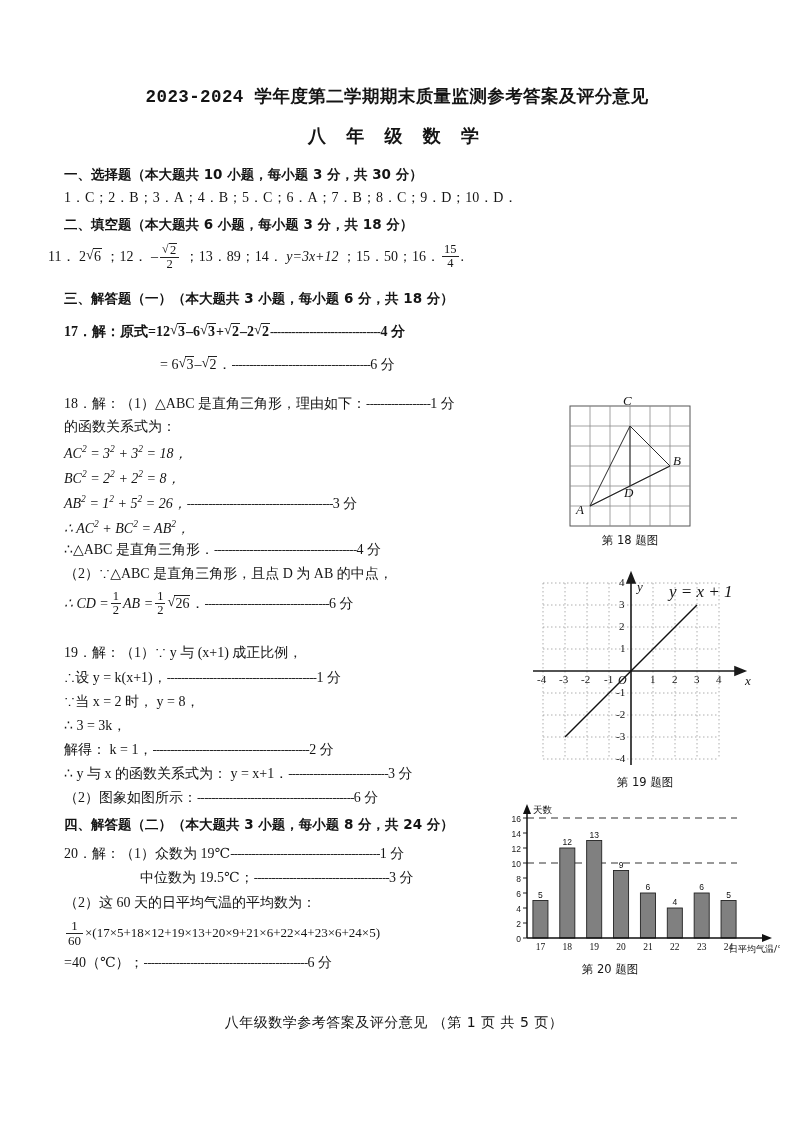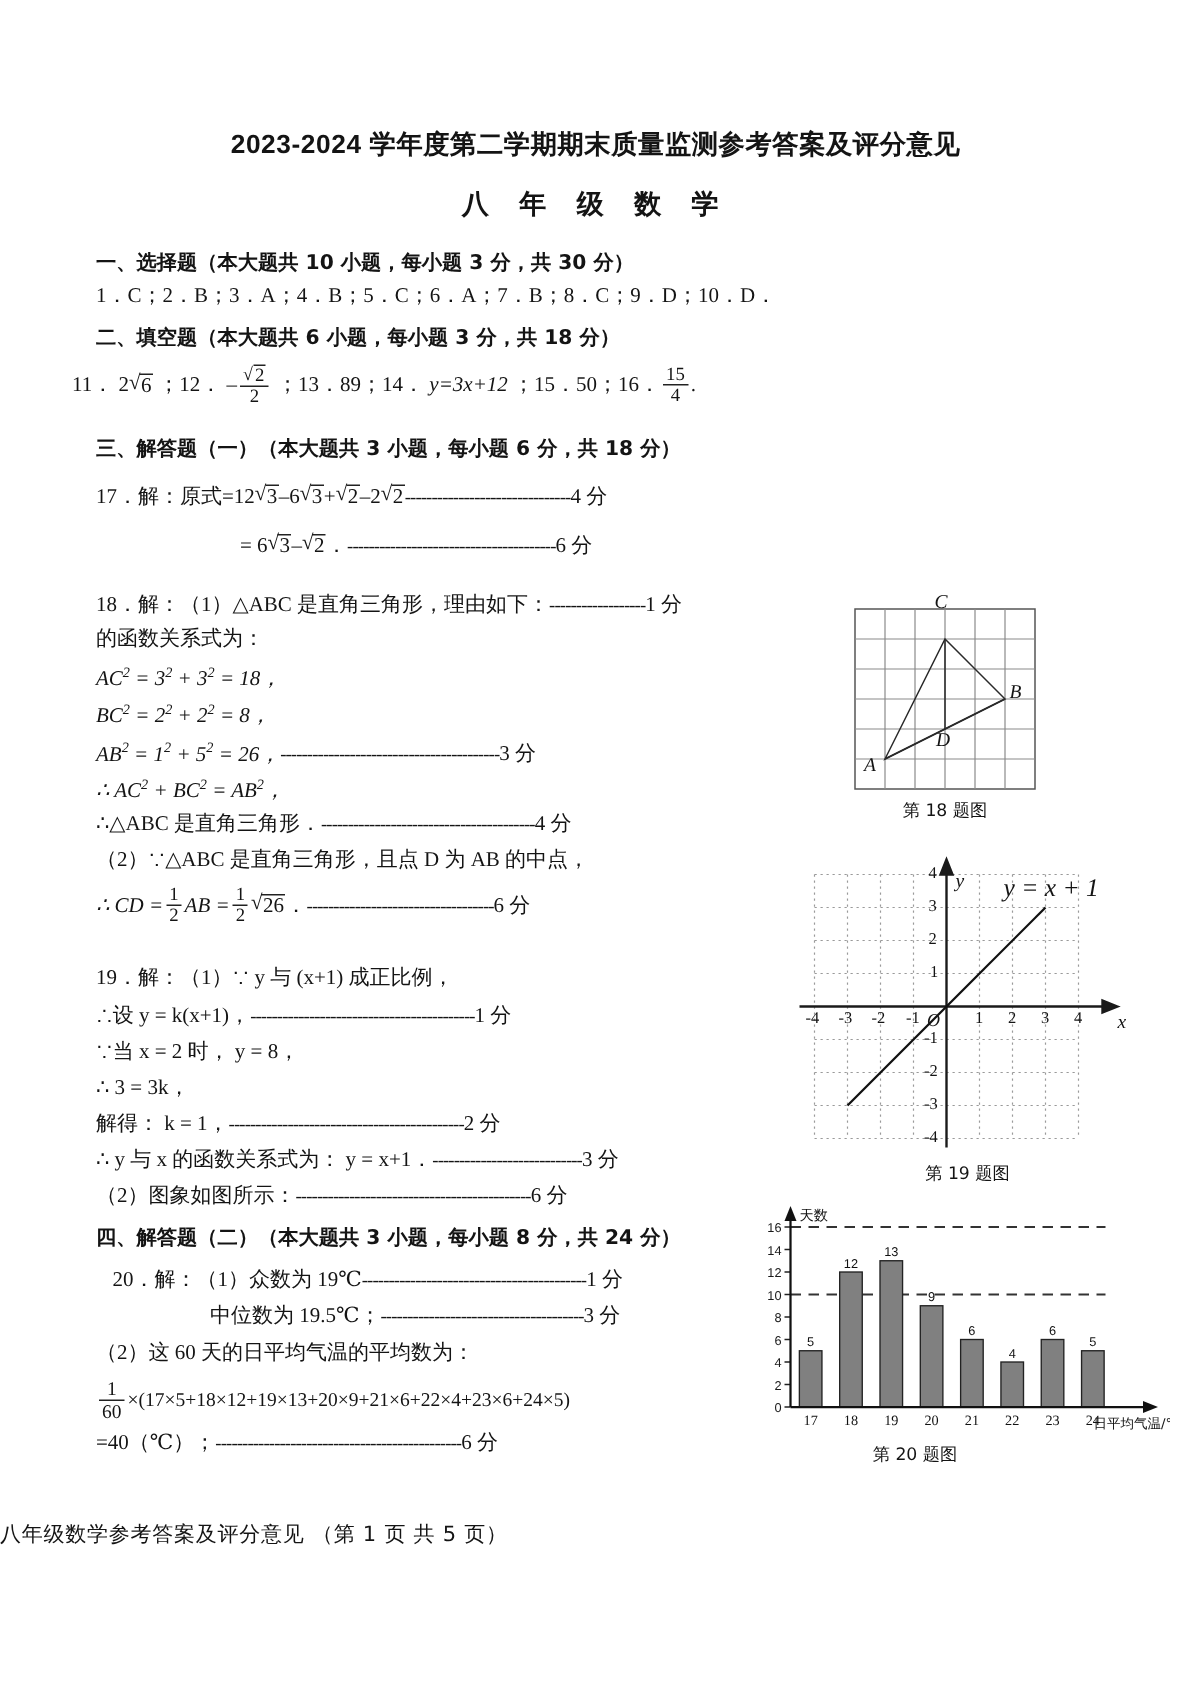--- a/index.html
+++ b/index.html
@@ -20,21 +20,21 @@
     left: 0; top: 0;
     width: 794px;
     height: 1122px;
   }
   
   .doc-title {
     position: absolute;
     left: 0; top: 84px;
     width: 794px;
     text-align: center;
-    font-family: Liberation Sans, sans-serif;
+    font-family: Liberation Mono, monospace;
     font-weight: bold;
     font-size: 17.5px;
     letter-spacing: 0.4px;
   }
   .doc-subtitle {
     position: absolute;
     left: 0; top: 124px;
     width: 794px;
     text-align: center;
     font-family: "DejaVu Sans", "Liberation Sans", sans-serif;
@@ -124,21 +124,21 @@
   
   .fig20 {
     position: absolute;
     left: 495px; top: 800px;
     width: 285px; height: 175px;
   }
   .footer {
     position: absolute;
     left: 0; top: 1014px;
     width: 788px;
-    text-align: left;
+    text-align: center;
     font-size: 14px;
     font-family: "DejaVu Sans", "Liberation Sans", sans-serif;
     letter-spacing: 0.5px;
   }
 </style>
 </head>
 <body>
 
 <div class="page">
 
@@ -155,21 +155,21 @@
     <span>2</span><span class="rad"><span class="tick">√</span><span class="bar">6</span></span>
     <span>；12．</span>
     <span>–</span><span class="frac"><span class="num"><span class="rad"><span class="tick" style="font-size:12px;">√</span><span class="bar">2</span></span></span><span class="den">2</span></span>
     <span>；13．89；14．</span>
     <span class="ital">y=3x+12</span>
     <span>；15．50；16．</span><span class="frac"><span class="num">15</span><span class="den">4</span></span><span>.</span>
   </div>
 
   <div class="section-head" style="top:290px;">三、解答题（一）（本大题共 3 小题，每小题 6 分，共 18 分）</div>
 
-  <div class="line" style="left:64px; top:322px;">
+  <div class="line" style="left:64px; top:322px;font-weight:bold;">
     <span>17．解：原式</span><span>=12</span><span class="rad"><span class="tick">√</span><span class="bar">3</span></span><span>–6</span><span class="rad"><span class="tick">√</span><span class="bar">3</span></span><span>+</span><span class="rad"><span class="tick">√</span><span class="bar">2</span></span><span>–2</span><span class="rad"><span class="tick">√</span><span class="bar">2</span></span><span class="dots">-------------------------------</span><span>4 分</span>
   </div>
   <div class="line" style="left:160px; top:355px;">
     <span>= 6</span><span class="rad"><span class="tick">√</span><span class="bar">3</span></span><span>–</span><span class="rad"><span class="tick">√</span><span class="bar">2</span></span><span>．</span><span class="dots">---------------------------------------</span><span>6 分</span>
   </div>
 
   <div class="line" style="left:64px; top:396px;">
     <span>18．解：（1）△ABC 是直角三角形，理由如下：</span><span class="dots">------------------</span><span>1 分</span>
   </div>
   <div class="line" style="left:64px; top:419px;">的函数关系式为：</div>
@@ -204,21 +204,21 @@
   </div>
   <div class="line" style="left:64px; top:766px;">
     <span>∴ y 与 x 的函数关系式为： y = x+1．</span><span class="dots">----------------------------</span><span>3 分</span>
   </div>
   <div class="line" style="left:64px; top:790px;">
     <span>（2）图象如图所示：</span><span class="dots">--------------------------------------------</span><span>6 分</span>
   </div>
 
   <div class="section-head" style="top:816px;">四、解答题（二）（本大题共 3 小题，每小题 8 分，共 24 分）</div>
 
-  <div class="line" style="left:64px; top:846px;margin-left:11px;">
+  <div class="line" style="left:64px; top:846px;">
     <span>20．解：（1）众数为 19℃</span><span class="dots">------------------------------------------</span><span>1 分</span>
   </div>
   <div class="line" style="left:140px; top:870px;">
     <span>中位数为 19.5℃；</span><span class="dots">--------------------------------------</span><span>3 分</span>
   </div>
   <div class="line" style="left:64px; top:895px;">（2）这 60 天的日平均气温的平均数为：</div>
   <div class="line" style="left:64px; top:920px; font-size:13px;">
     <span class="frac" style="font-size:13px;"><span class="num">1</span><span class="den">60</span></span><span>×(17×5+18×12+19×13+20×9+21×6+22×4+23×6+24×5)</span>
   </div>
   <div class="line" style="left:64px; top:955px;">

